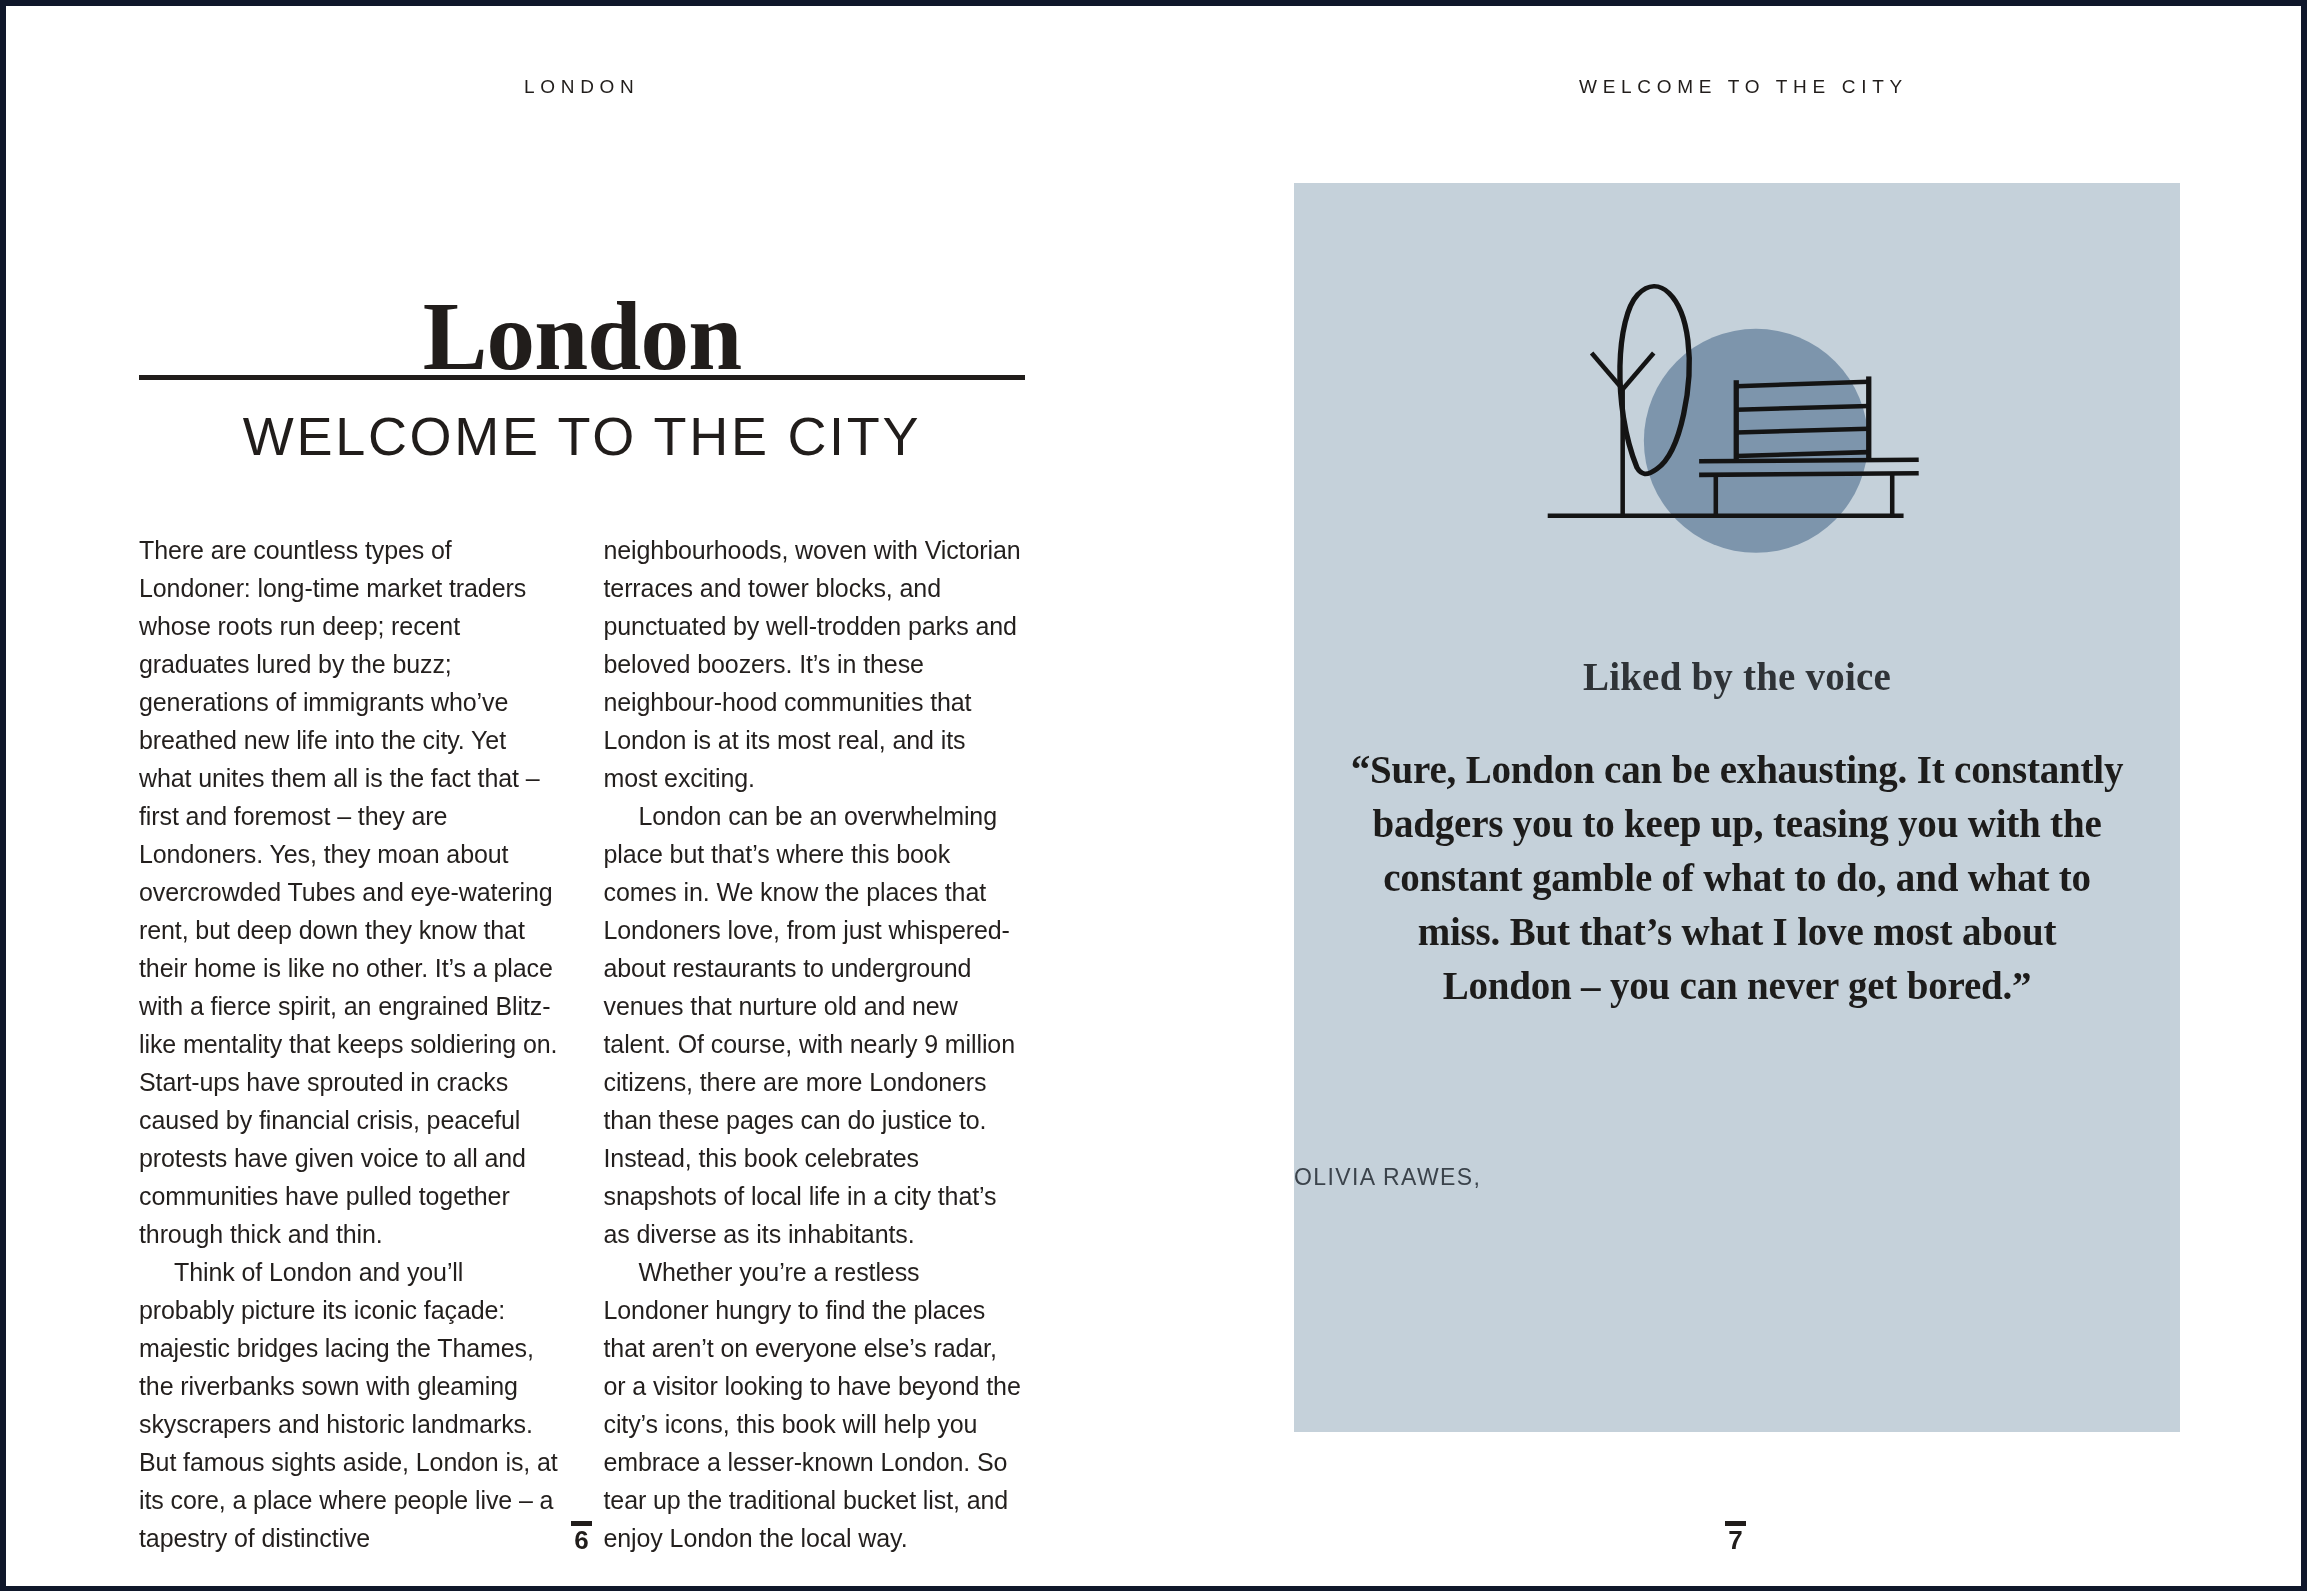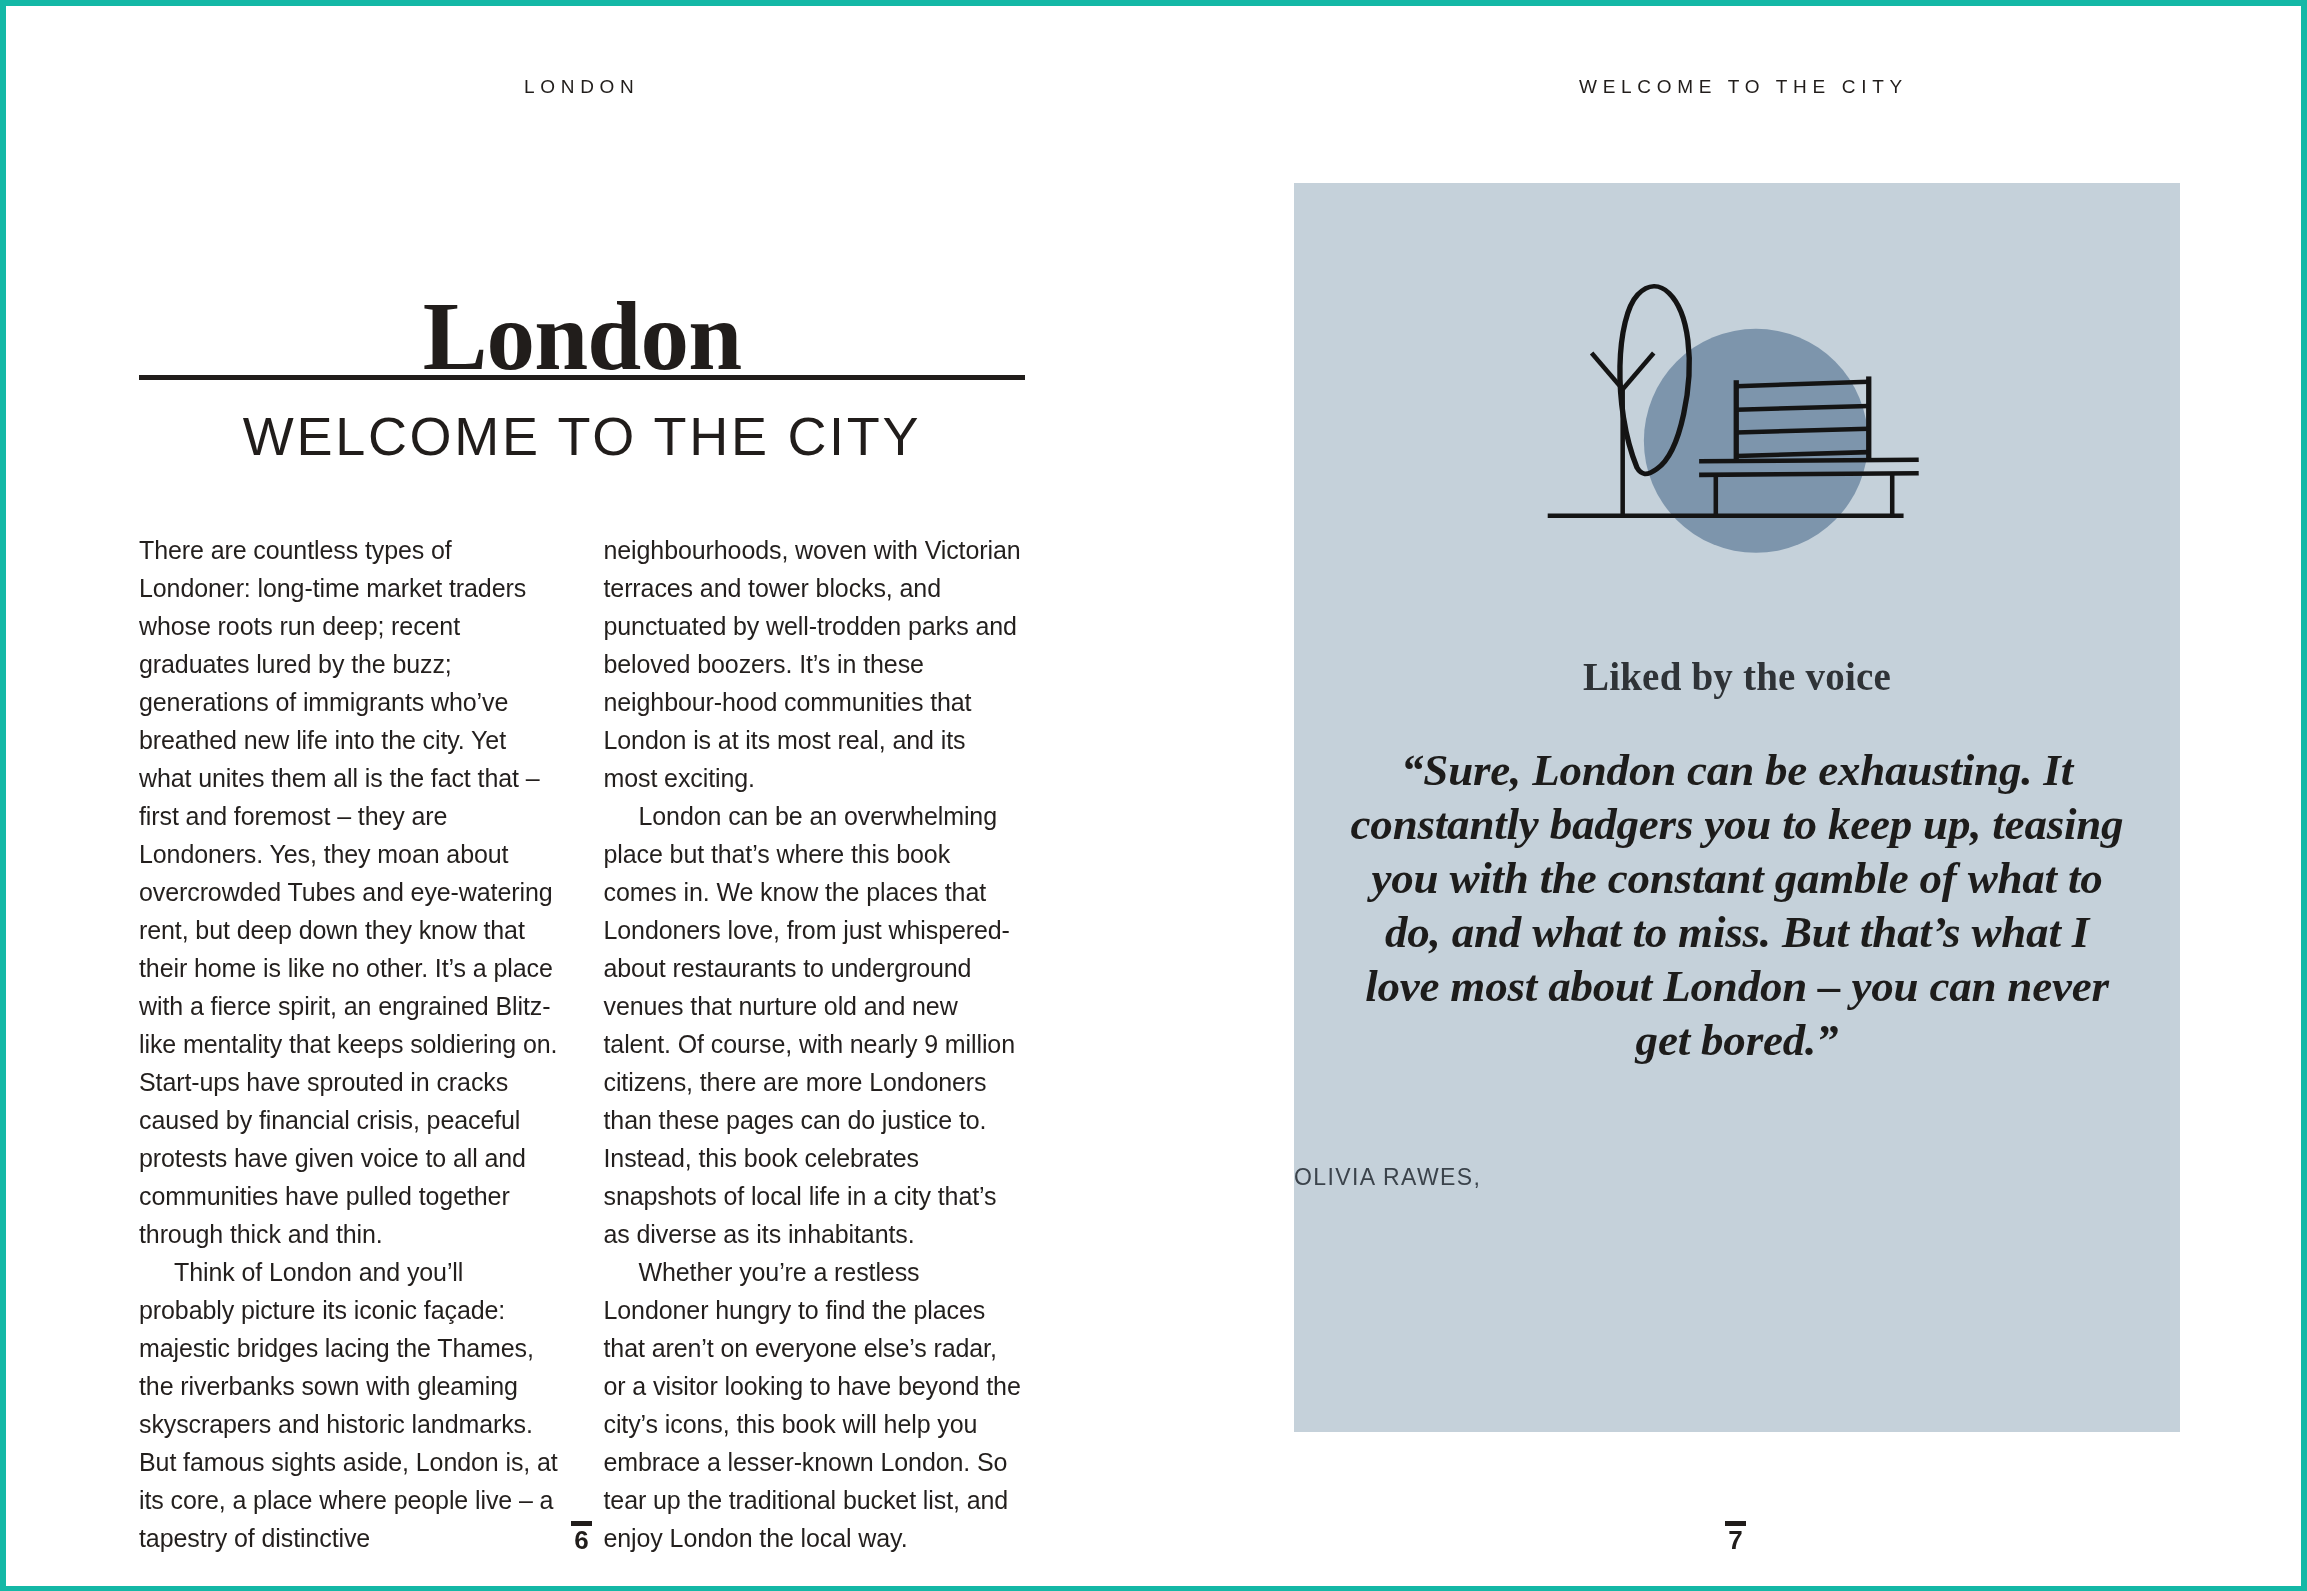--- a/index.html
+++ b/index.html
@@ -7,21 +7,21 @@
   html, body {
     background: #ffffff;
     font-family: "Liberation Sans", sans-serif;
   }
 
   .spread {
     position: relative;
     width: 2307px;
     height: 1592px;
     background: #ffffff;
-    border: 6px solid #14b8a6;
+    border: 6px solid #0f172a;
     overflow: hidden;
     padding-left: 7px;
   }
 
   
   .running-head {
     position: absolute;
     font-family: "Liberation Sans", sans-serif;
     font-size: 19px;
     font-weight: 400;
@@ -130,26 +130,25 @@
     letter-spacing: 0.2px;
   }
 
   .quote-body {
     position: absolute;
     left: 55px;
     right: 55px;
     top: 560px;
     text-align: center;
     font-family: "Liberation Serif", "DejaVu Serif", serif;
-    font-size: 45px;
+    font-size: 39px;
     font-weight: 700;
     line-height: 54px;
     color: #1d1c1b;
     letter-spacing: -0.2px;
-    font-style: italic;
   }
 
   .quote-attrib {
     position: absolute;
     left: 0; right: 0;
     top: 978px;
     font-family: "Liberation Sans", sans-serif;
     font-size: 23px;
     font-weight: 400;
     line-height: 33px;

